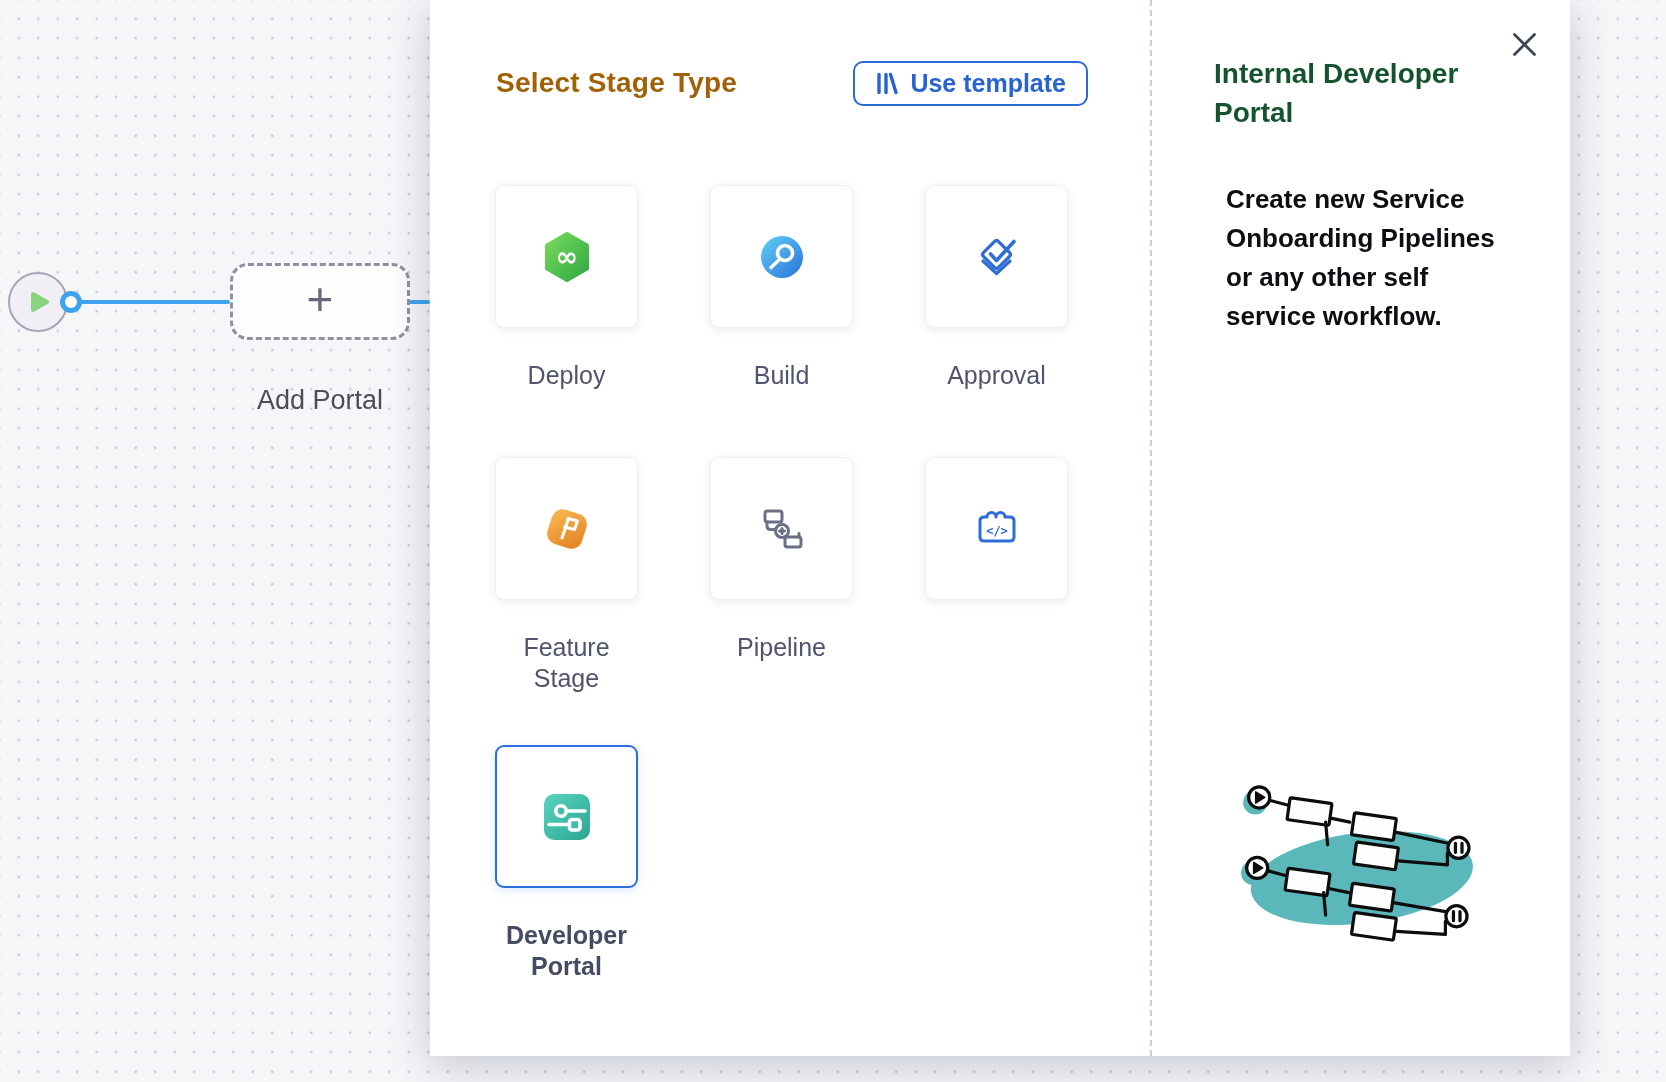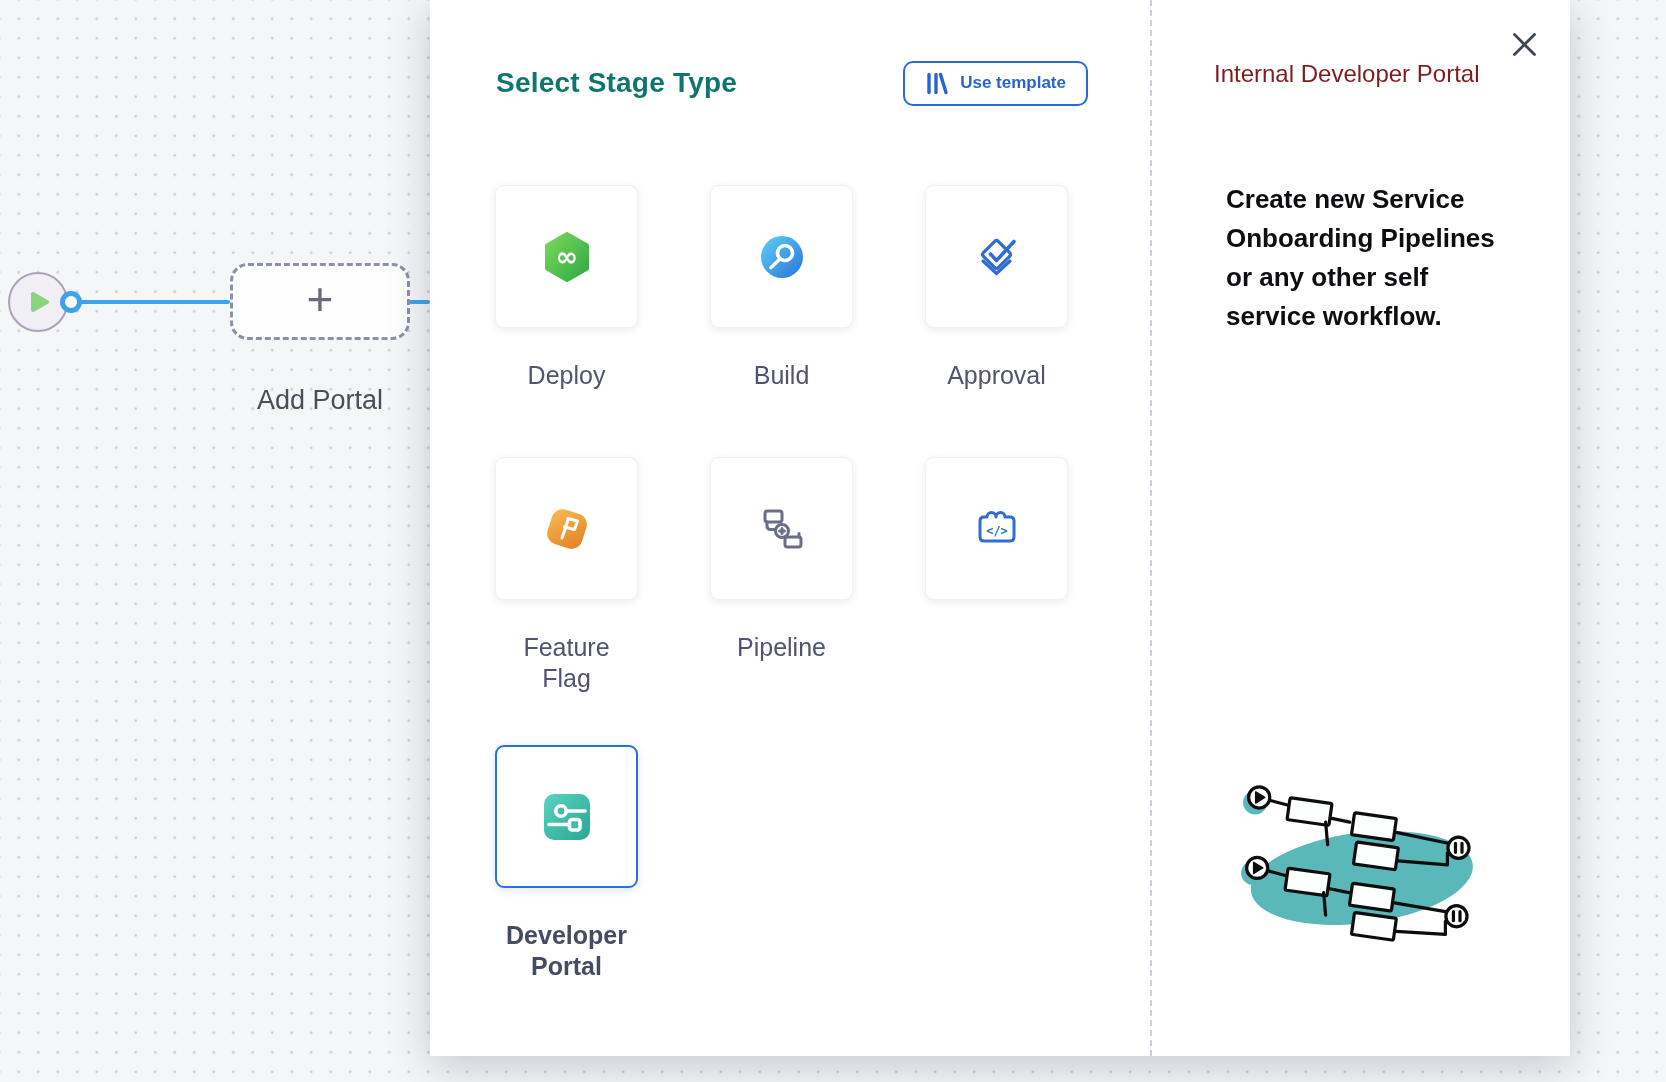--- a/index.html
+++ b/index.html
@@ -38,25 +38,25 @@
   
   .modal{
     position:absolute;left:430px;top:0;width:1140px;height:1056px;background:#ffffff;
     box-shadow:0 10px 40px rgba(25,35,65,0.22);display:flex;
   }
   .stage-col{width:722px;position:relative;box-sizing:border-box;border-right:2px dashed #ccd0d9;}
   .panel-header{
     position:absolute;left:66px;right:62px;top:60px;height:46px;
     display:flex;justify-content:space-between;align-items:center;
   }
-  .panel-title{font-size:28px;font-weight:700;color:#0f766e;letter-spacing:0.2px;}
+  .panel-title{font-size:28px;font-weight:700;color:#a16207;letter-spacing:0.2px;}
   .tpl-btn{
     display:flex;align-items:center;gap:11px;height:45px;padding:0 20px;box-sizing:border-box;
     background:#fff;border:2px solid #2a6ad3;border-radius:10px;cursor:pointer;
-    font-size:17px;font-weight:600;color:#2764d2;font-family:"Liberation Sans",sans-serif;
+    font-size:25px;font-weight:600;color:#2764d2;font-family:"Liberation Sans",sans-serif;
   }
   .grid{position:absolute;left:65px;top:185px;width:600px;height:790px;}
   .cell{position:absolute;width:143px;display:flex;flex-direction:column;align-items:center;}
   .c0{left:0;} .c1{left:215px;} .c2{left:430px;}
   .r0{top:0;} .r1{top:272px;} .r2{top:560px;}
   .card{
     width:143px;height:143px;box-sizing:border-box;background:#fff;
     border:1px solid #eef0f4;border-radius:9px;
     box-shadow:0 2px 8px rgba(40,60,100,0.10);
     display:flex;align-items:center;justify-content:center;cursor:pointer;
@@ -65,21 +65,21 @@
   .stage-label{
     margin-top:32px;width:132px;text-align:center;
     font-size:25px;line-height:31px;color:#50546d;
   }
   .stage-label.bold{font-weight:700;color:#464b64;}
   
   .detail-col{flex:1;position:relative;}
   .close-btn{position:absolute;top:28px;right:30px;width:32px;height:32px;cursor:pointer;
     display:flex;align-items:center;justify-content:center;background:none;border:none;padding:0;}
   .detail-title{position:absolute;left:62px;top:54px;width:292px;
-    font-size:24px;line-height:39px;font-weight:400;color:#7f1d1d;}
+    font-size:28px;line-height:39px;font-weight:700;color:#14532d;}
   .detail-desc{position:absolute;left:62px;top:180px;width:292px;
     font-size:26px;line-height:39px;font-weight:600;color:#0c0e12;margin-left:12px;}
   .illus{position:absolute;left:76px;top:770px;width:312px;height:224px;}
 </style>
 </head>
 <body>
 
 <div class="start-node">
   <svg width="20" height="22" viewBox="0 0 20 22">
     <polygon points="3,3 3,19 17,11" fill="#8bd47f" stroke="#8bd47f" stroke-width="4" stroke-linejoin="round"></polygon>
@@ -168,21 +168,21 @@
                   <stop offset="1" stop-color="#e37e22"></stop>
                 </linearGradient>
               </defs>
             <rect x="7" y="7" width="36" height="36" rx="11" transform="rotate(18 25 25)" fill="url(#gOrange)"></rect>
             <g stroke="#ffffff" stroke-width="3" fill="none" stroke-linecap="round" stroke-linejoin="round">
               <line x1="20" y1="34" x2="26.5" y2="14.5"></line>
               <path d="M26 14.5 L35.5 17 L32.5 25.5 L22.5 23"></path>
             </g>
           </svg>
         </div>
-        <div class="stage-label">Feature Flag</div>
+        <div class="stage-label">Feature Stage</div>
       </div>
 
       <div class="cell c1 r1">
         <div class="card">
           <svg width="50" height="50" viewBox="0 0 50 50">
             <g stroke="#6b6e84" stroke-width="3" fill="none" stroke-linecap="round" stroke-linejoin="round">
               <rect x="8" y="7" width="17" height="11" rx="2.5"></rect>
               <path d="M10 18 L10 22 Q10 25.5 13.5 25.5 L17 25.5"></path>
               <circle cx="25" cy="27" r="6.5"></circle>
               <path d="M25 24.5 L25 29.5 M22.5 27 L27.5 27"></path>

